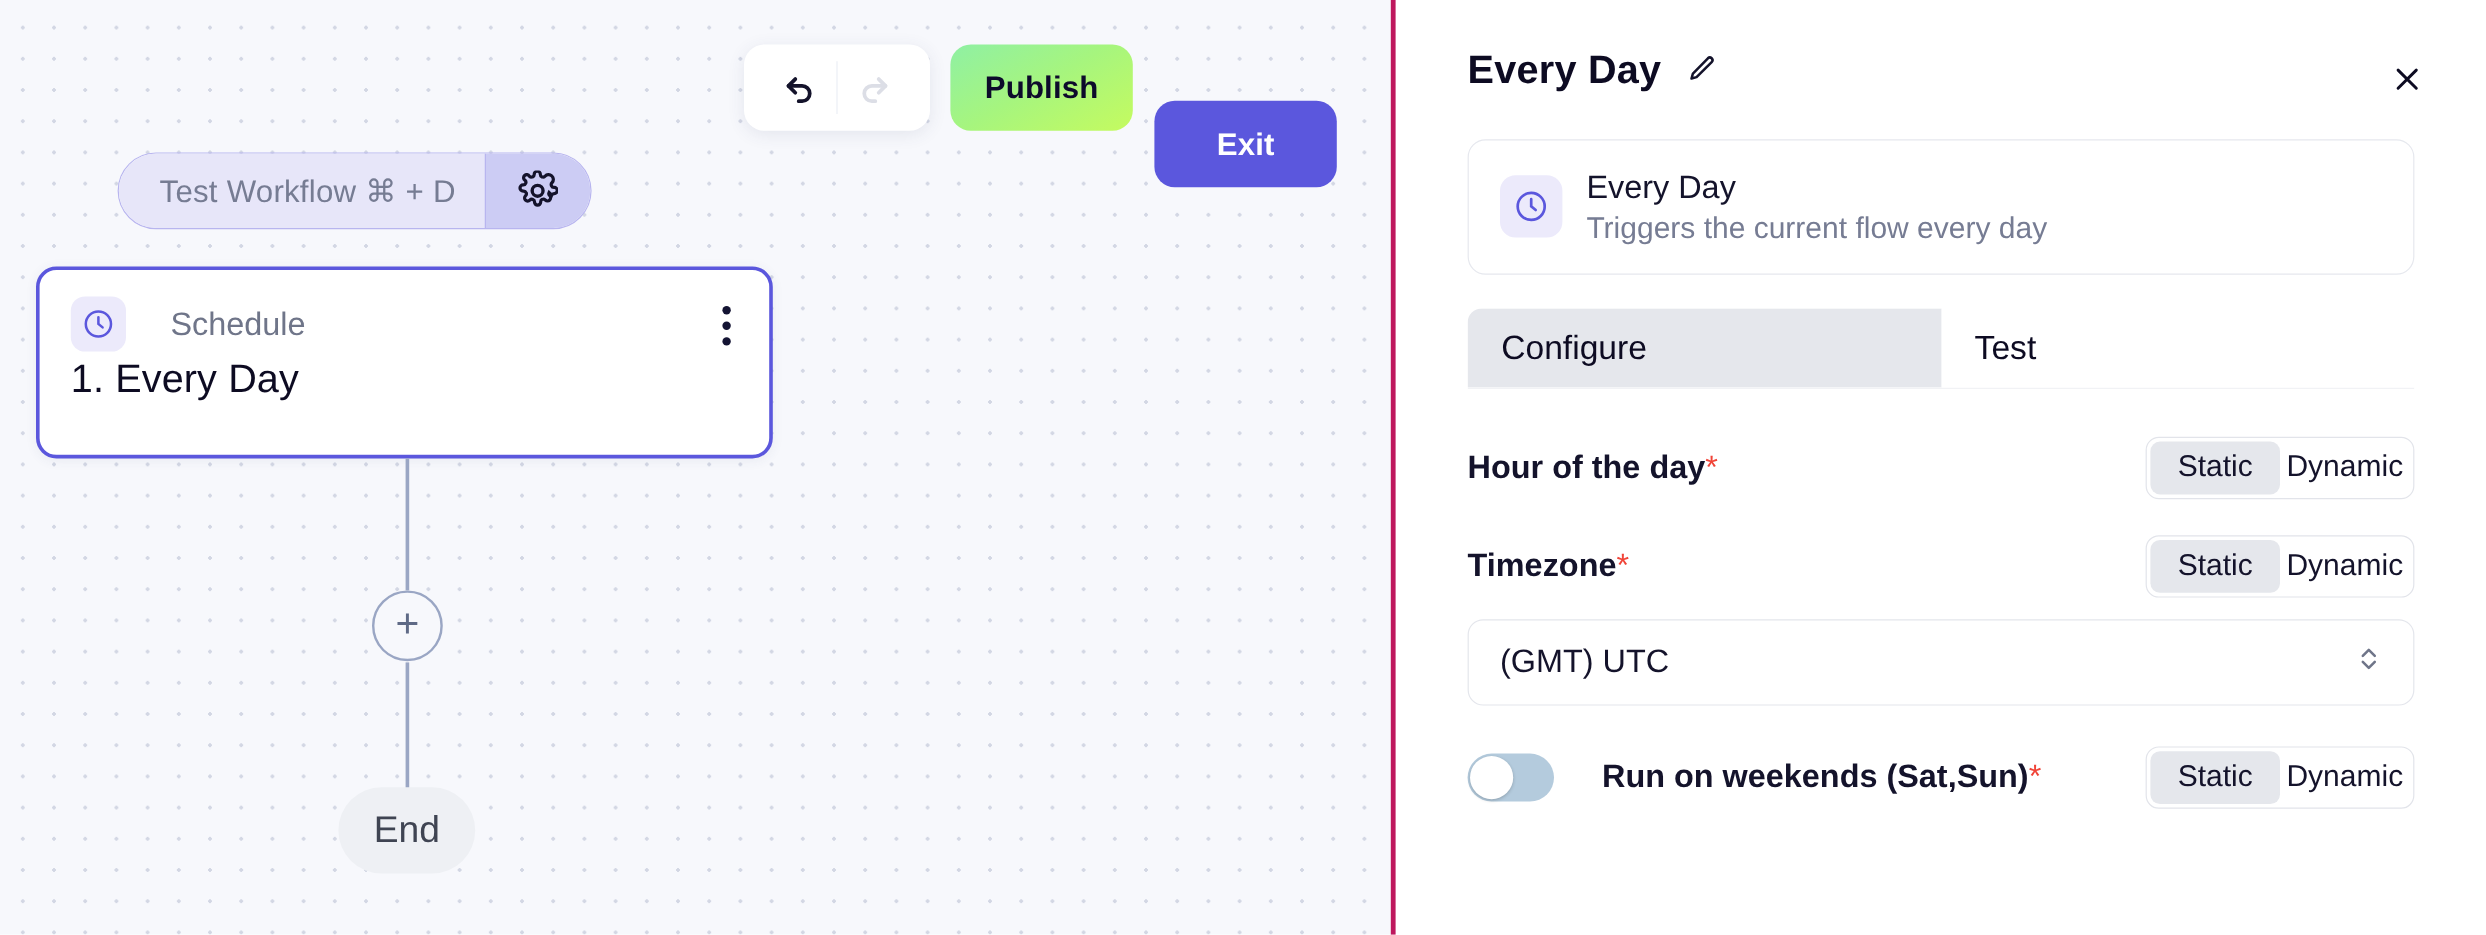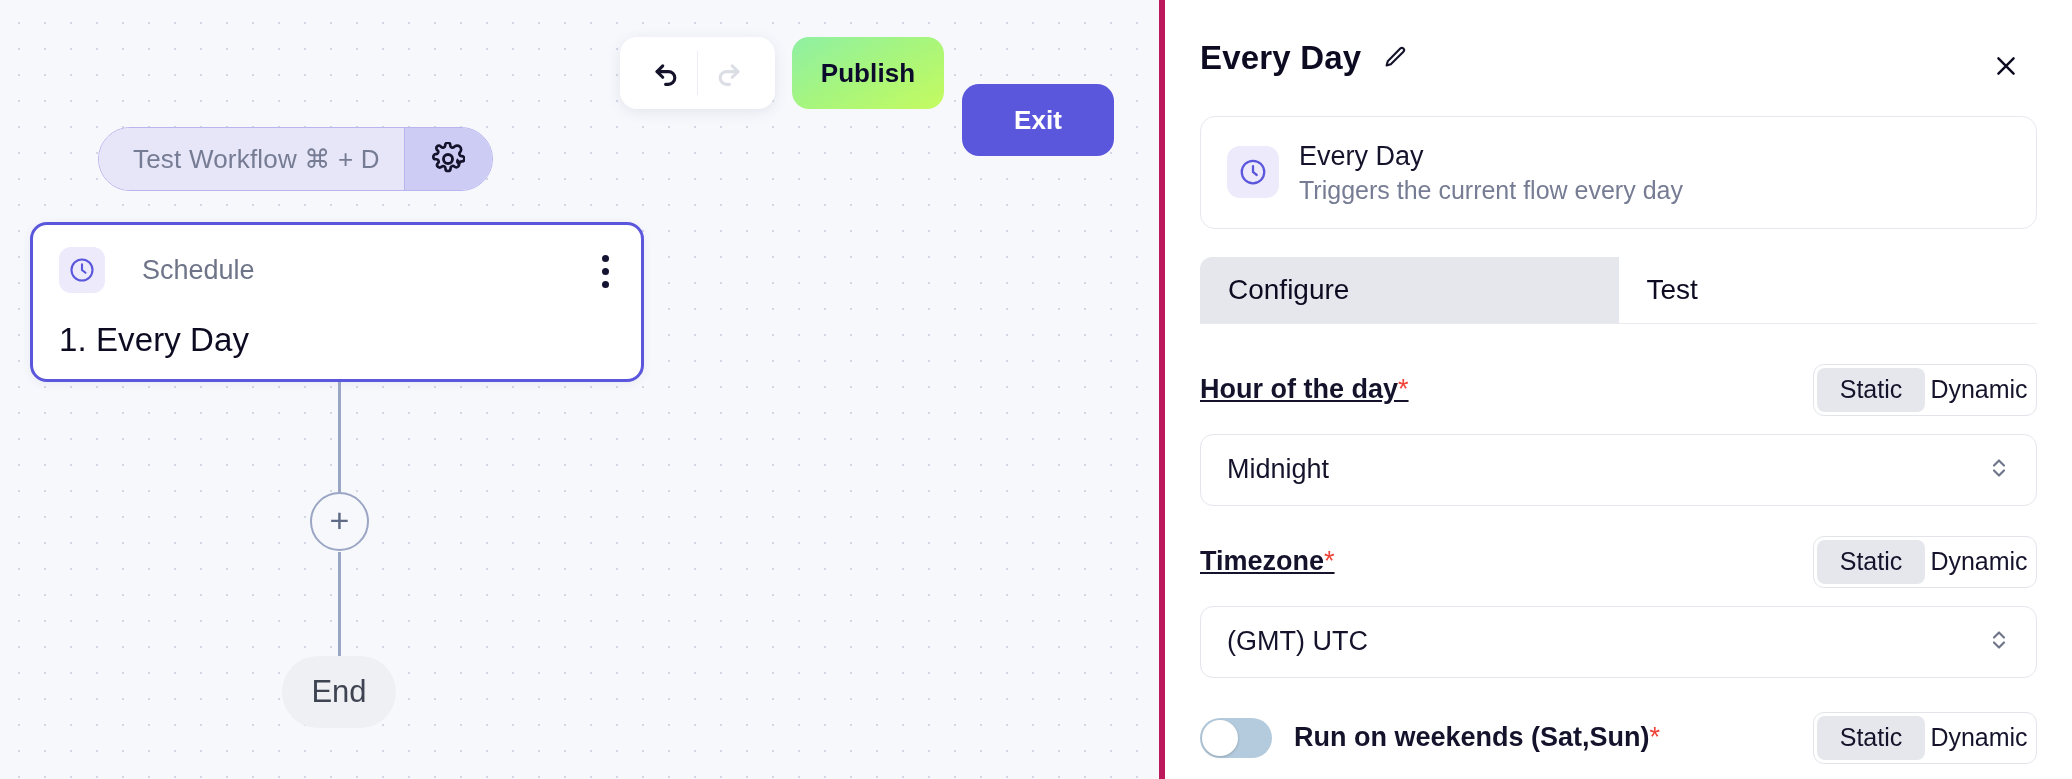--- a/index.html
+++ b/index.html
@@ -155,21 +155,21 @@
   }
   .node-menu {
     position: absolute;
     right: 2px; top: 4px;
     display: flex; flex-direction: column;
     gap: 6px; align-items: center;
     padding: 4px; cursor: pointer;
   }
   .node-menu span { width: 7px; height: 7px; border-radius: 50%; background: #141433; display:block;}
   .node-title {
-    margin-top: 28px;
+    margin-top: 4px;
     font-size: 33px;
     color: #0d0b22;
     letter-spacing: .1px;
   }
 
   
   .edge-top {
     position: absolute;
     left: 338px; top: 382px;
     width: 2.5px; height: 110px;
@@ -206,22 +206,22 @@
     color: #3f4452;
     cursor: pointer;
   }
 
   
   .panel {
     position: relative;
     width: 913px;
     height: 779px;
     background: #ffffff;
-    border-left: 6px solid #be185d;
-    padding: 0 35px;
+    border-left: 4px solid #be185d;
+    padding: 0 60px;
   }
   .panel-head {
     display: flex;
     align-items: center;
     height: 116px;
   }
   .panel-title {
     font-size: 33px;
     font-weight: bold;
     color: #0d0b22;
@@ -297,21 +297,20 @@
   .field-row {
     display: flex;
     align-items: center;
     justify-content: space-between;
     margin-top: 30px;
   }
   .field-label {
     font-size: 27px;
     color: #14132b;
     font-weight: bold;
-    text-decoration: underline;
   }
   .req { color: #f04438; font-weight: normal; }
 
   .seg {
     display: flex;
     border: 1.4px solid #e2e4ea;
     border-radius: 11px;
     padding: 3px;
     background: #ffffff;
   }
@@ -341,21 +340,21 @@
     background: #ffffff;
   }
   .select-value { font-size: 27px; color: #14132b; }
 
   .toggle-row {
     display: flex;
     align-items: center;
     justify-content: space-between;
     margin-top: 34px;
   }
-  .toggle-left { display: flex; align-items: center; gap: 22px; }
+  .toggle-left { display: flex; align-items: center; gap: 40px; }
   .toggle {
     width: 72px; height: 40px;
     border-radius: 20px;
     background: #b4cbdd;
     position: relative;
     cursor: pointer;
     border: none;
     flex: none;
   }
   .toggle-knob {
@@ -465,29 +464,20 @@
     <div class="form">
 
       <div class="field-row">
         <div class="field-label">
           <span>Hour of the day</span><span class="req">*</span>
         </div>
         <div class="seg">
           <button class="seg-btn active">Static</button>
           <button class="seg-btn">Dynamic</button>
         </div>
-      </div>
-      <div class="select">
-        <span class="select-value">Midnight</span>
-        <span>
-          <svg width="22" height="30" viewBox="0 0 16 24" fill="none">
-            <path d="M4 10l4-4 4 4" stroke="#6f7589" stroke-width="1.7" stroke-linecap="round" stroke-linejoin="round"></path>
-            <path d="M4 14l4 4 4-4" stroke="#6f7589" stroke-width="1.7" stroke-linecap="round" stroke-linejoin="round"></path>
-          </svg>
-        </span>
       </div>
 
       <div class="field-row">
         <div class="field-label">
           <span>Timezone</span><span class="req">*</span>
         </div>
         <div class="seg">
           <button class="seg-btn active">Static</button>
           <button class="seg-btn">Dynamic</button>
         </div>

